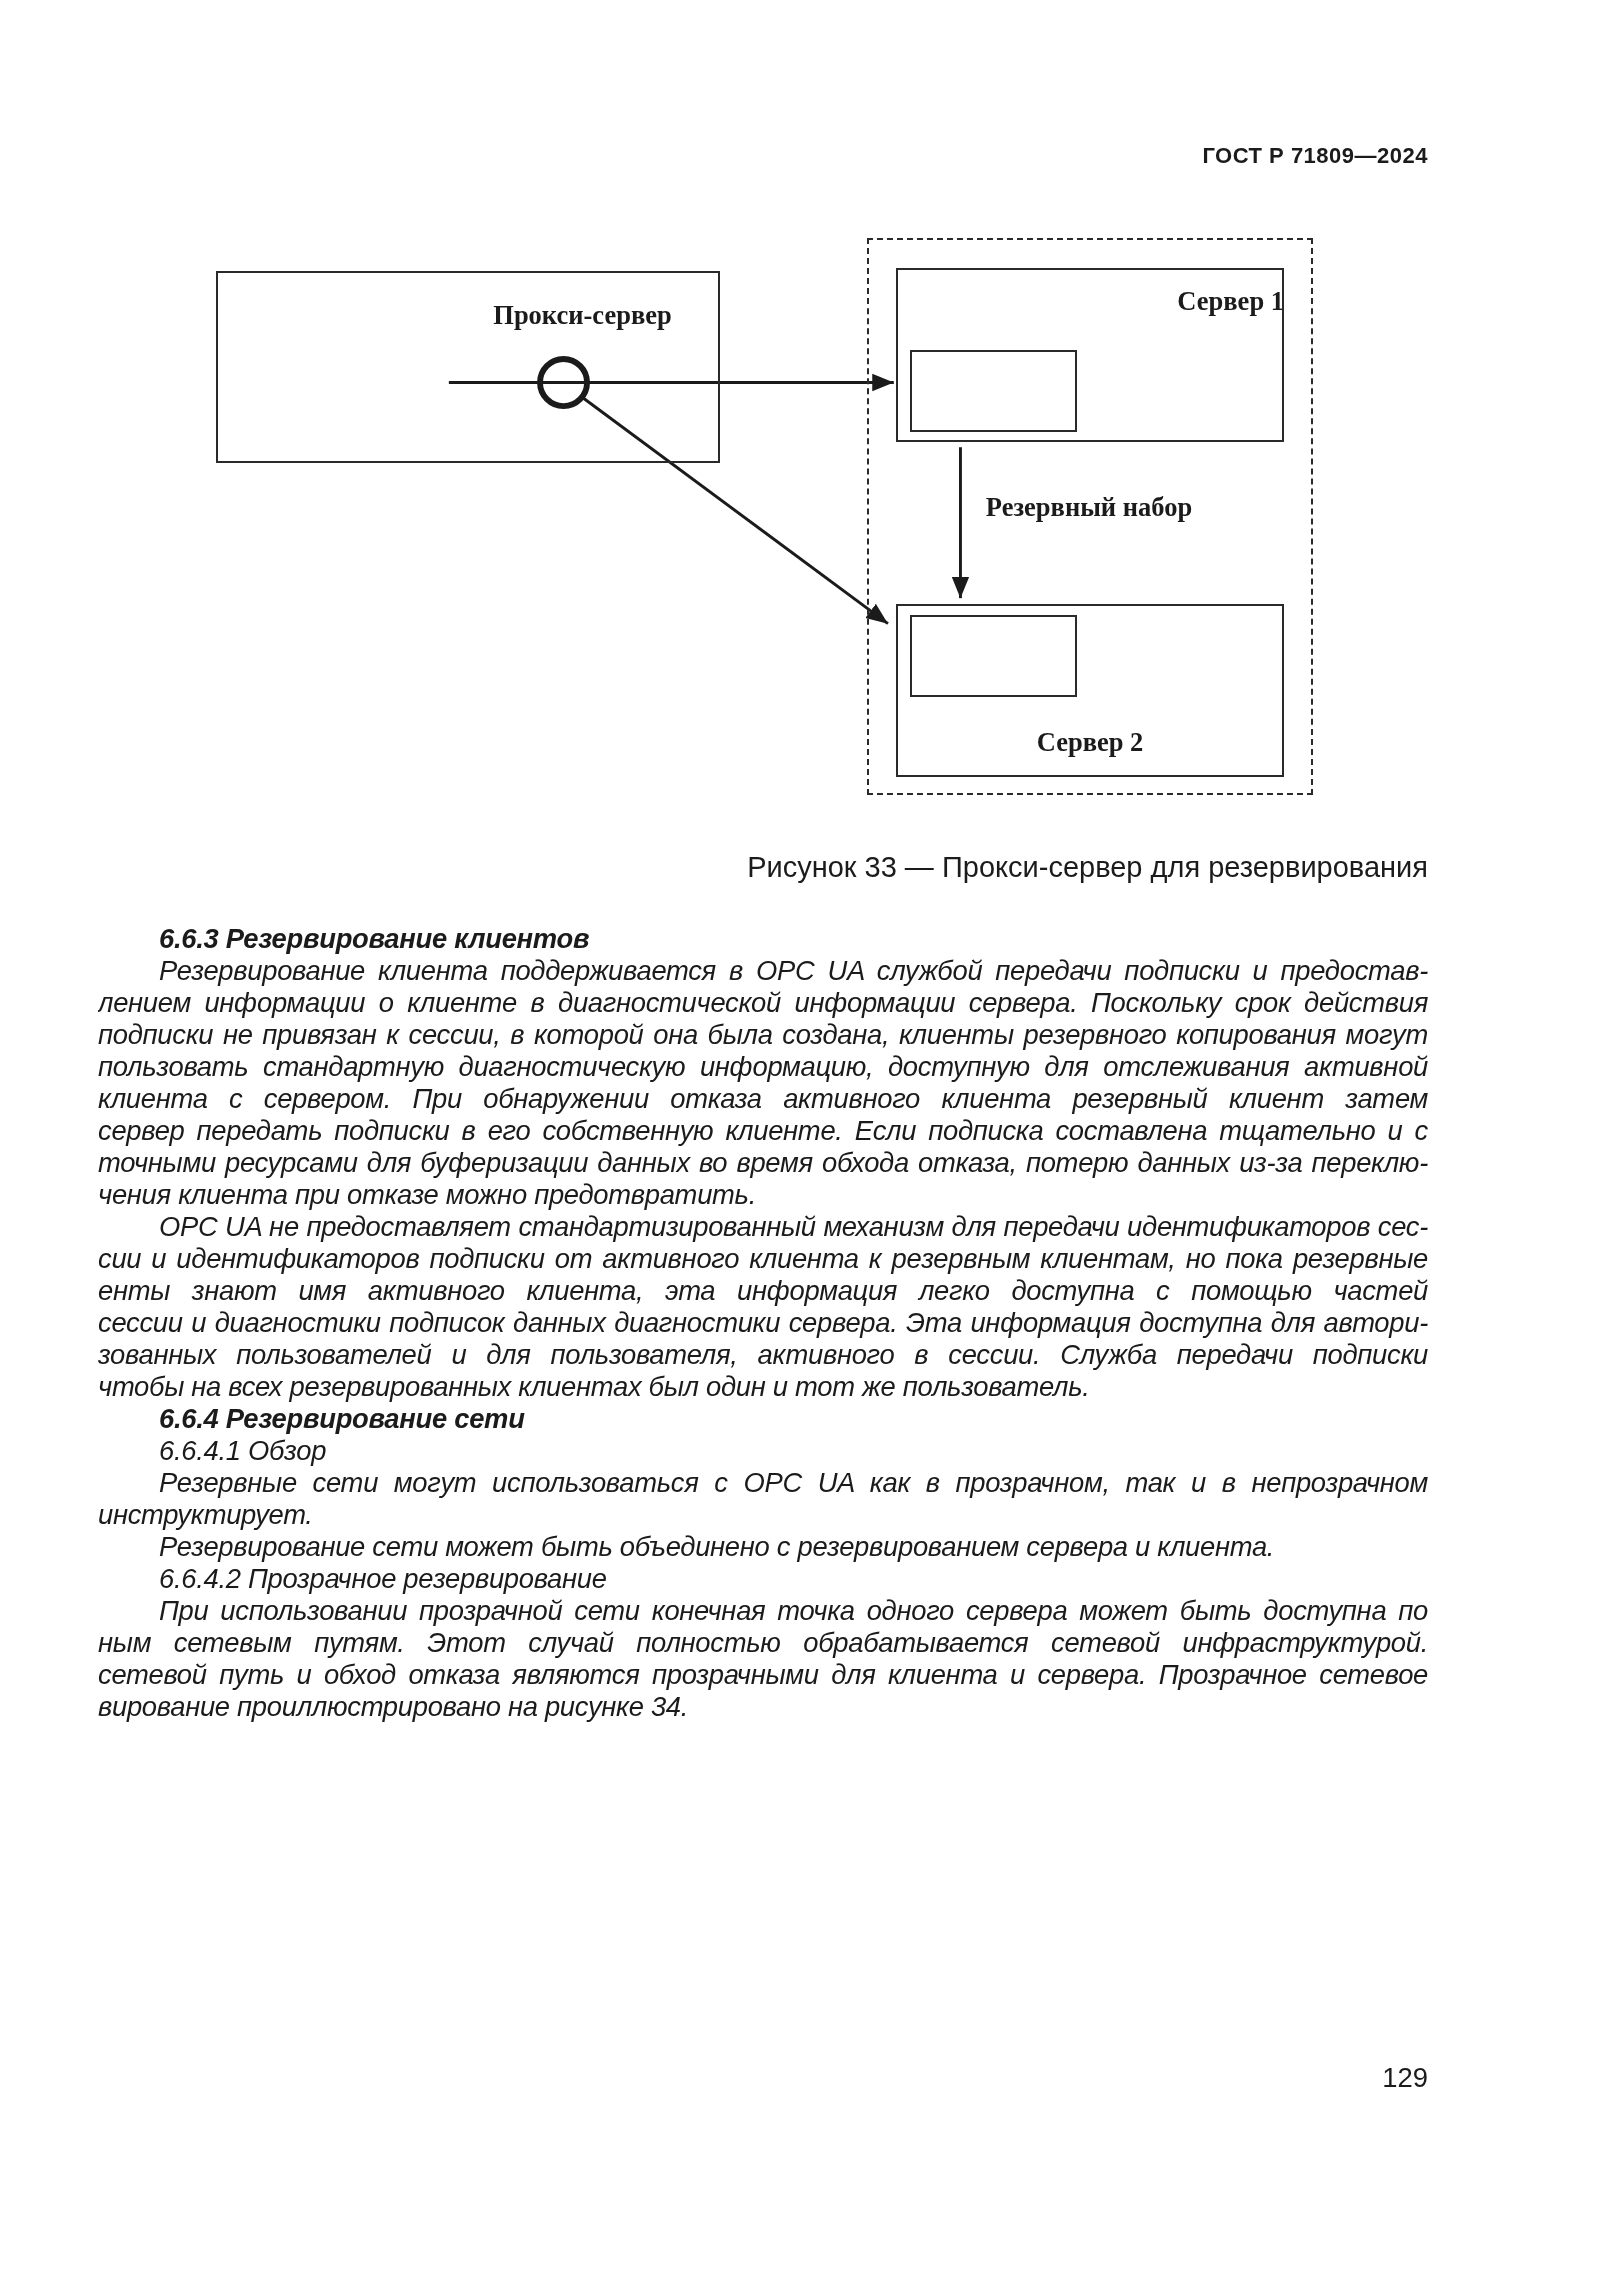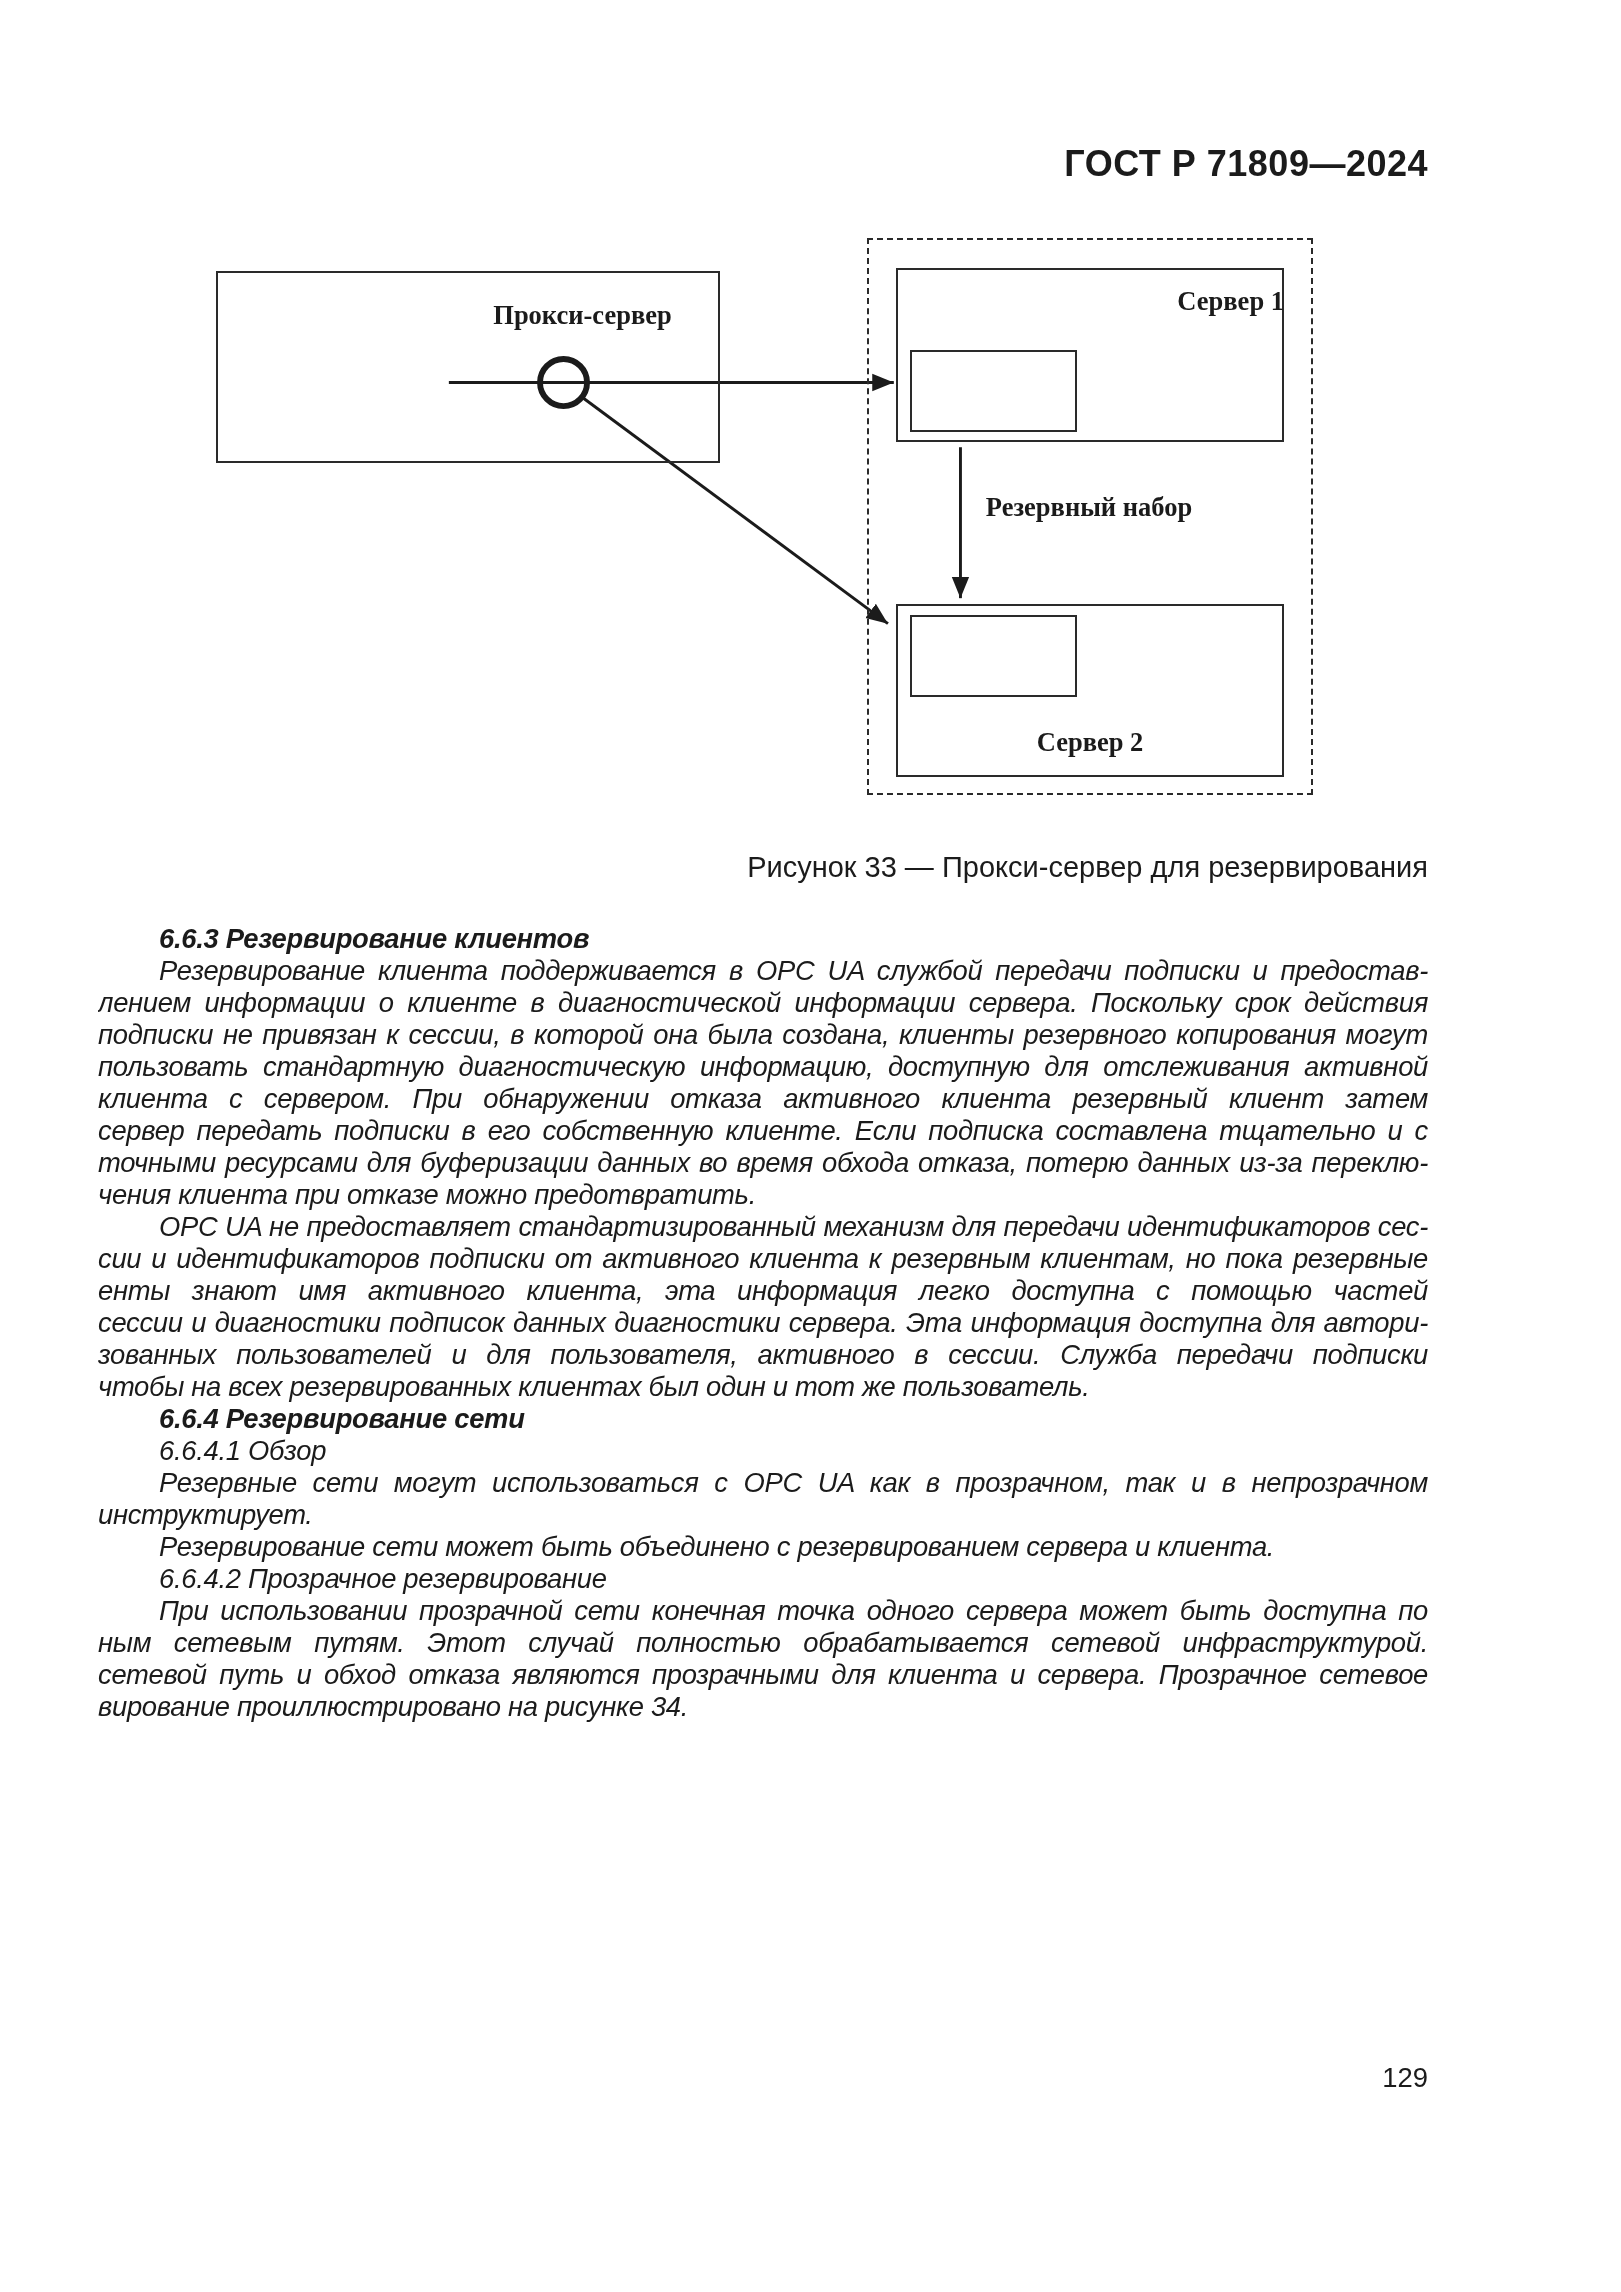--- a/index.html
+++ b/index.html
@@ -7,21 +7,21 @@
     position:relative;
     width:1621px; height:2293px;
     margin:0 auto;
     background:#ffffff;
     font-family:"Liberation Sans", sans-serif;
     color:#1b1b1b;
     overflow:hidden;
   }
   .header {
     position:absolute; left:98px; top:143px; width:1330px;
-    text-align:right; font-weight:bold; font-size:36px; letter-spacing:0.5px;
+    text-align:right; font-weight:bold; font-size:22px; letter-spacing:0.5px;
   }
   
   .fig-svg { position:absolute; left:0; top:0; pointer-events:none; }
   .fig-svg line { stroke:#1b1b1b; stroke-width:3; }
   .fig-svg circle { stroke:#1b1b1b; fill:none; stroke-width:6; }
   .box { position:absolute; border:2.9px solid #2a2a2a; box-sizing:border-box; background:transparent; }
   .box-dashed { position:absolute; border:2.9px dashed #2a2a2a; box-sizing:border-box; }
   .client-outer { left:216px; top:271px; width:504px; height:192px; }
   .client-box   { left:251px; top:326px; width:196px; height:108px;
                   display:flex; align-items:center; justify-content:center; }

